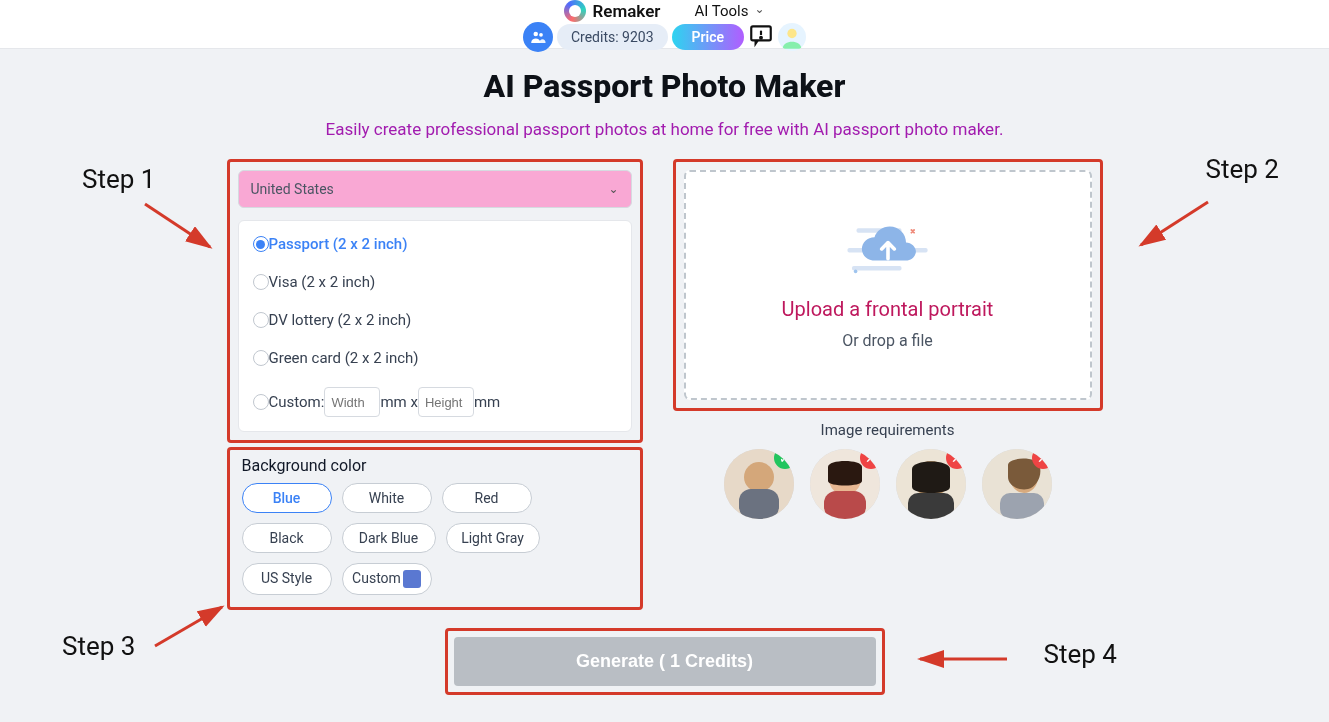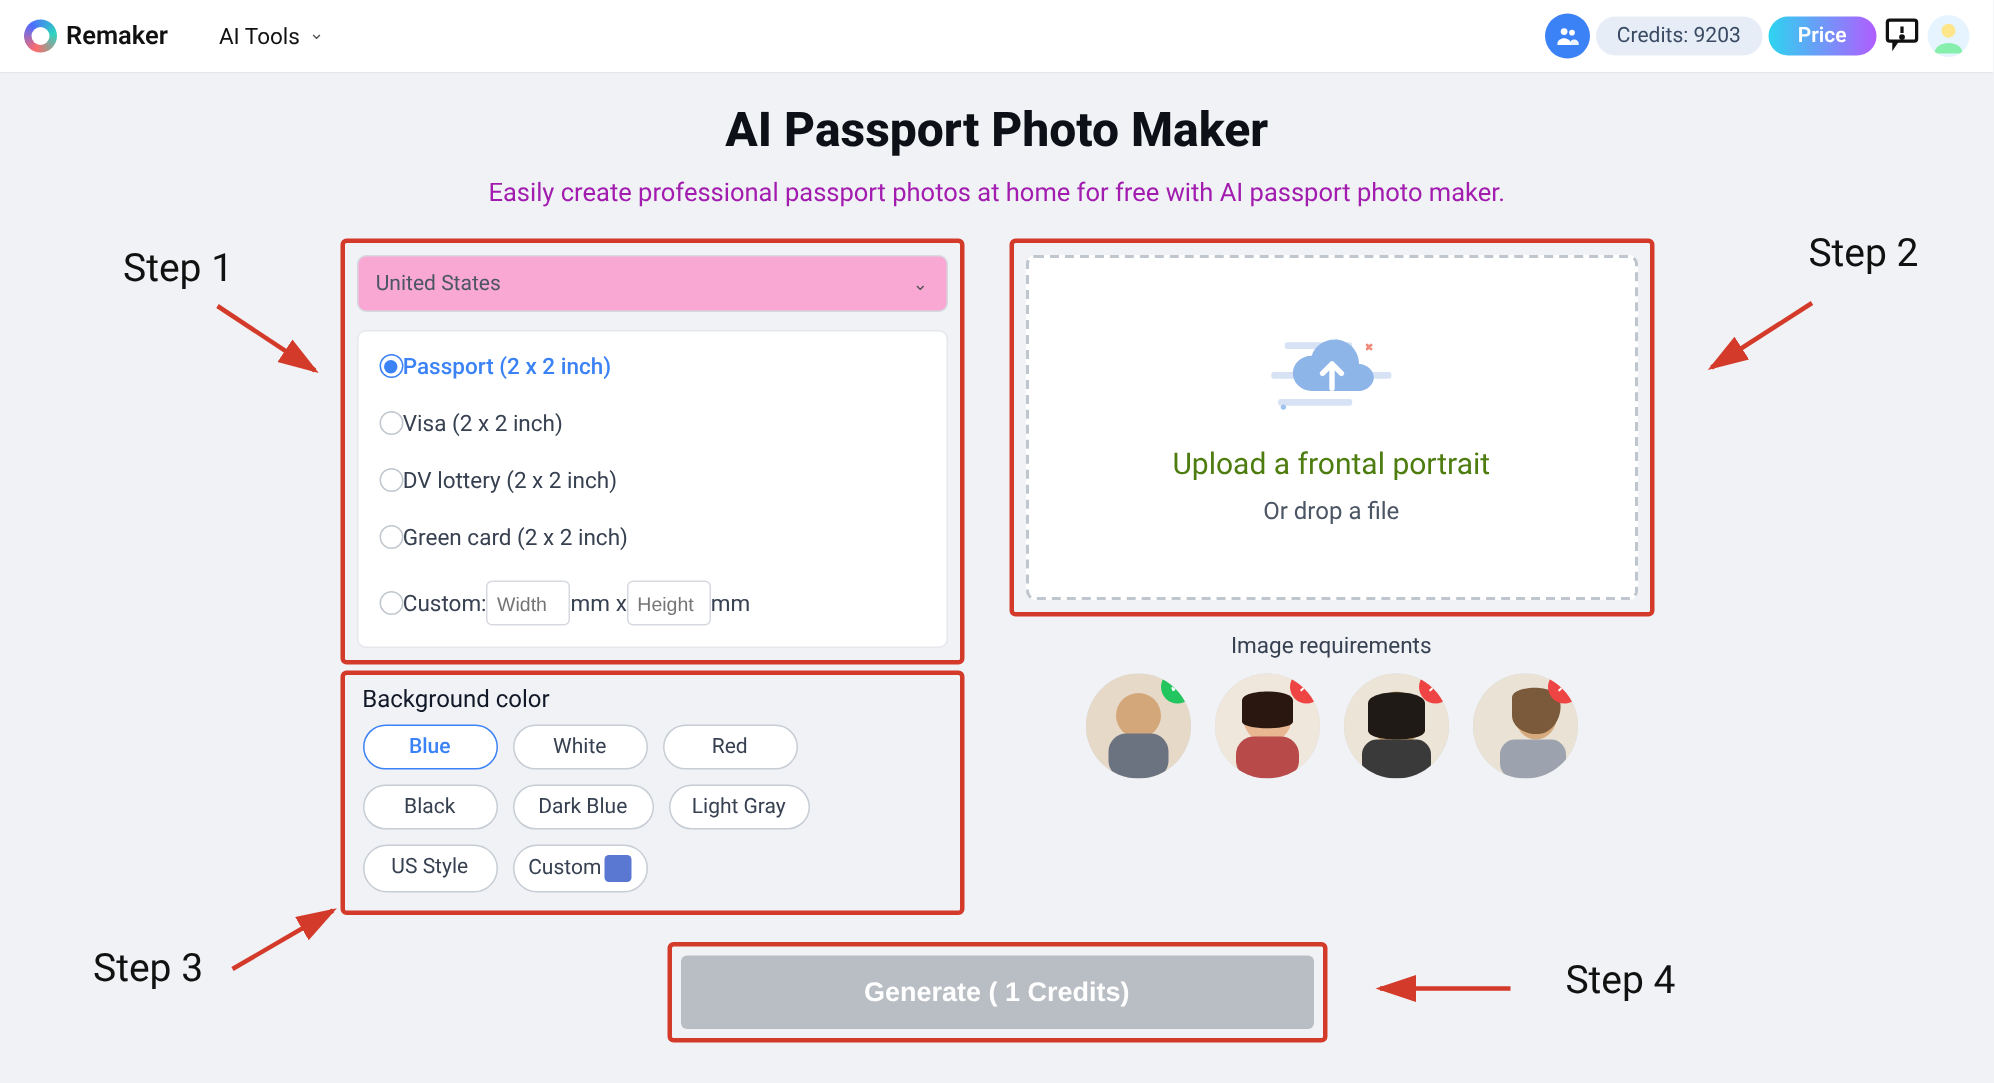--- a/index.html
+++ b/index.html
@@ -1,18 +1,18 @@
 <!DOCTYPE html>
 <html><head>
 <meta charset="utf-8">
 <style>
   * { box-sizing: border-box; margin: 0; padding: 0; }
   body { font-family: -apple-system, BlinkMacSystemFont, "Segoe UI", Roboto, Arial, sans-serif; background: #f0f2f5; width: 1329px; height: 722px; overflow: hidden; position: relative; }
 
-  .header { height: 49px; background: #fff; border-bottom: 1px solid #e5e7eb; display: flex; align-items: center; padding: 0 16px; justify-content: space-between; }
+  .header { height: 49px; background: #fff; border-bottom: 1px solid #e5e7eb; display: flex; align-items: center; padding: 0 16px; justify-content: space-between; flex-direction: column; }
   .header-left { display: flex; align-items: center; gap: 10px; }
   .logo-wrap { display: flex; align-items: center; gap: 6px; }
   .logo-dot { width: 22px; height: 22px; border-radius: 50%; background: conic-gradient(from 200deg,#ff6b6b,#4e6cff,#2dd4bf,#ff6b6b); position: relative; }
   .logo-dot::after { content:""; position:absolute; inset:5px; background:#fff; border-radius:50%; }
   .brand { font-size: 17px; font-weight: 600; color:#111; }
   .ai-tools { display:flex; align-items:flex-start; gap:6px; font-size:15px; color:#111; margin-left:24px; cursor:pointer; }
   .chev { font-size:12px; color:#555; }
 
   .header-right { display:flex; align-items:center; gap:4px; }
   .icon-circ { width:30px; height:30px; border-radius:50%; display:flex; align-items:center; justify-content:center; font-size:16px; }
@@ -44,21 +44,21 @@
   .chips { display:flex; flex-wrap:wrap; gap:10px; }
   .chip { border:1px solid #c7cdd4; border-radius:20px; padding:6px 0; font-size:14px; color:#374151; background:#fff; text-align:center; cursor:pointer; }
   .chip.chip-w { width:90px; }
   .chip.chip-m { width:94px; }
   .chip.selected { border-color:#3b82f6; color:#3b82f6; font-weight:500; }
   .swatch { display:inline-block; width:18px; height:18px; border-radius:3px; background:#5a78d1; vertical-align:middle; margin-left:2px; }
 
   .panel-right { width:430px; border:3px solid #d43a2a; border-radius:4px; padding:8px; }
   .upload-zone { border:2px dashed #bfc6cd; border-radius:6px; background:#fff; height:230px; display:flex; flex-direction:column; align-items:center; justify-content:center; cursor:pointer; }
   .cloud-icon { width:90px; height:62px; margin-bottom:14px; position:relative; }
-  .upload-title { font-size:20px; color:#4d7c0f;text-align:right; }
+  .upload-title { font-size:20px; color:#be185d;text-align:right; }
   .upload-sub { font-size:16px; color:#4b5563; margin-top:10px; }
 
   .req-label { text-align:center; font-size:15px; color:#374151; margin-top:10px; }
   .req-row { display:flex; justify-content:center; gap:16px; margin-top:10px; }
   .req-av { width:70px; height:70px; border-radius:50%; position:relative; background:#d1d5db; overflow:hidden; }
   .req-av svg { width:100%; height:100%; }
   .req-badge { position:absolute; top:-2px; right:-2px; width:22px; height:22px; border-radius:50%; color:#fff; font-size:13px; display:flex; align-items:center; justify-content:center; }
   .req-badge.ok { background:#22c55e; }
   .req-badge.no { background:#ef4444; }
 

